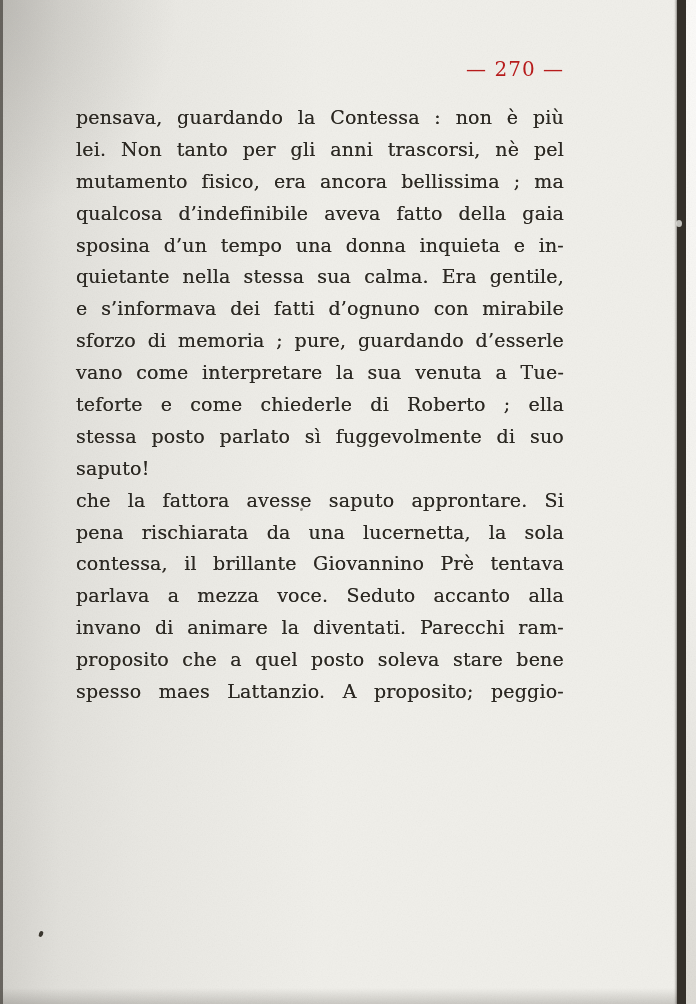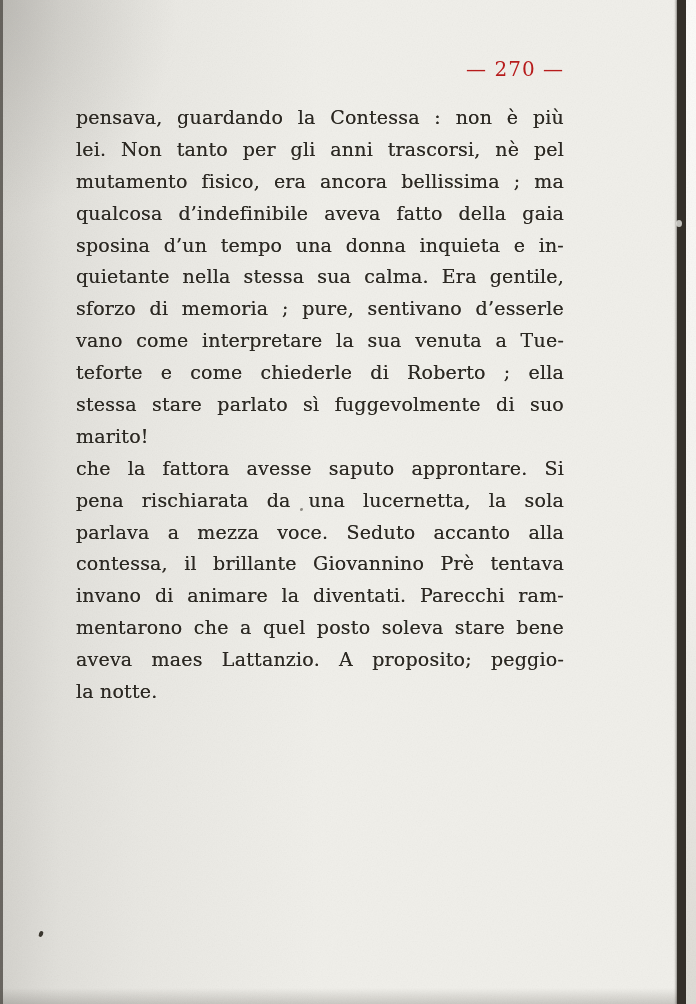--- a/index.html
+++ b/index.html
@@ -114,34 +114,34 @@
 
   <div class="page-number">— 270 —</div>
 
   <div class="text-block">
     <div class="line">pensava, guardando la Contessa : non è più</div>
     <div class="line">lei. Non tanto per gli anni trascorsi, nè pel</div>
     <div class="line">mutamento fisico, era ancora bellissima ; ma</div>
     <div class="line">qualcosa d’indefinibile aveva fatto della gaia</div>
     <div class="line">sposina d’un tempo una donna inquieta e in-</div>
     <div class="line">quietante nella stessa sua calma. Era gentile,</div>
-    <div class="line">sforzo di memoria ; pure, sentivano d’esserle</div>
+    <div class="line">e s’informava dei fatti d’ognuno con mirabile</div>
+    <div class="line">sforzo di memoria ; pure, guardando d’esserle</div>
     <div class="line">vano come interpretare la sua venuta a Tue-</div>
     <div class="line">teforte e come chiederle di Roberto ; ella</div>
-    <div class="line">stessa stare parlato sì fuggevolmente di suo</div>
-    <div class="line para-end">marito!</div>
+    <div class="line">stessa posto parlato sì fuggevolmente di suo</div>
+    <div class="line para-end">saputo!</div>
 
     <div class="line">che la fattora avesse saputo approntare. Si</div>
     <div class="line">pena rischiarata da una lucernetta, la sola</div>
+    <div class="line">contessa, il brillante Giovannino Prè tentava</div>
     <div class="line">parlava a mezza voce. Seduto accanto alla</div>
-    <div class="line">contessa, il brillante Giovannino Prè tentava</div>
     <div class="line">invano di animare la diventati. Parecchi ram-</div>
-    <div class="line">mentarono che a quel posto soleva stare bene</div>
-    <div class="line">aveva maes Lattanzio. A proposito; peggio-</div>
-    <div class="line para-end">la notte.</div>
+    <div class="line">proposito che a quel posto soleva stare bene</div>
+    <div class="line">spesso maes Lattanzio. A proposito; peggio-</div>
   </div>
 
   <div class="speck speck-1"></div>
   <div class="speck speck-2"></div>
 
   <div class="shade-bottom"></div>
   <div class="edge-left"></div>
   <div class="edge-right-line"></div>
   <div class="edge-right-notch"></div>
   <div class="edge-right-strip"></div>

